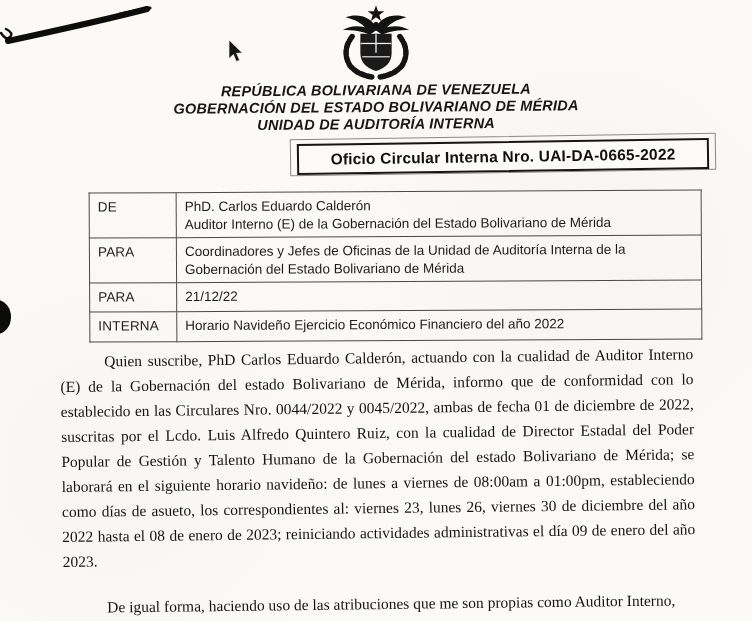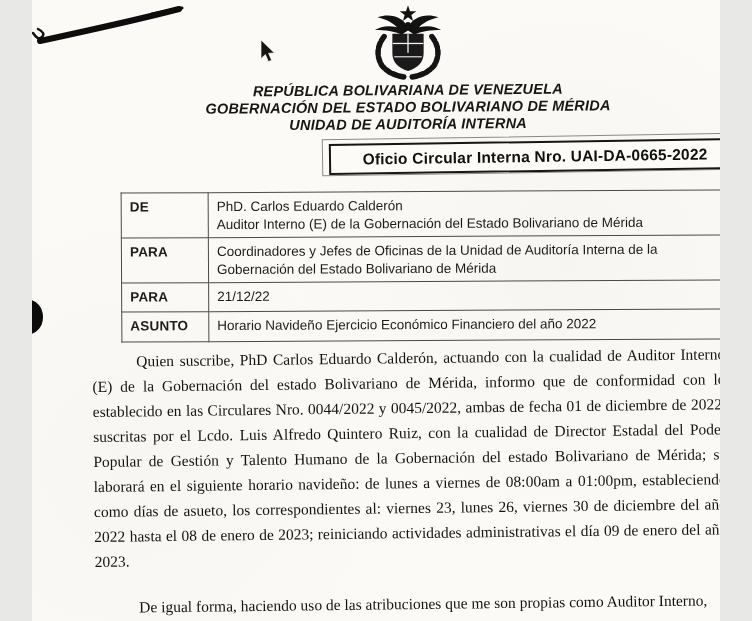--- a/index.html
+++ b/index.html
@@ -1,18 +1,18 @@
 <!DOCTYPE html>
 <html><head>
 <meta charset="utf-8">
 <style>
   html,body{margin:0;padding:0;background:#e8e8e6;}
   .page{
     position:relative;
-    width:688px;height:621px;
+    width:752px;height:621px;
     margin:0 auto;
     overflow:hidden;
     color:#1b1b1b;
     background:
       radial-gradient(circle at 78% 42%, rgba(60,60,50,0.025), transparent 45%),
       radial-gradient(circle at 15% 75%, rgba(60,60,50,0.02), transparent 40%),
       #fbfaf7;
     font-family:"Liberation Sans", sans-serif;
   }
   .artifact-layer{
@@ -50,21 +50,21 @@
     border-collapse:collapse;
     transform:rotate(-0.3deg);
     font-size:13.5px;line-height:1.3;
     color:#1c1c1c;
   }
   table.memo td{
     border:1.5px solid #4a4a46;
     vertical-align:top;
     padding:5px 8px 4px 8px;
   }
-  table.memo td.lbl{width:70px;font-weight:bold;letter-spacing:.2px;}
+  table.memo td.lbl{width:70px;font-weight:normal;letter-spacing:.2px;}
   table.memo td.val{white-space:pre-line;}
   tr.r-de td{height:30px;}
   tr.r-para td{height:31px;}
   tr.r-fecha td{height:19px;}
   tr.r-asunto td{height:20px;}
   .doc-body{
     position:absolute;left:60px;top:349px;width:633px;
     transform:rotate(-0.7deg);transform-origin:0 0;
     font-family:"Liberation Serif", serif;
     font-size:15.5px;line-height:25px;
@@ -117,21 +117,21 @@
     </tr>
     <tr class="r-para">
       <td class="lbl">PARA</td>
       <td class="val">Coordinadores y Jefes de Oficinas de la Unidad de Auditoría Interna de la Gobernación del Estado Bolivariano de Mérida</td>
     </tr>
     <tr class="r-fecha">
       <td class="lbl">PARA</td>
       <td class="val">21/12/22</td>
     </tr>
     <tr class="r-asunto">
-      <td class="lbl">ASUNTO</td>
+      <td class="lbl">INTERNA</td>
       <td class="val">Horario Navideño Ejercicio Económico Financiero del año 2022</td>
     </tr>
   </tbody>
     </table>
 
   <div class="doc-body">
     <p>Quien suscribe, PhD Carlos Eduardo Calderón, actuando con la cualidad de Auditor Interno (E) de la Gobernación del estado Bolivariano de Mérida, informo que de conformidad con lo establecido en las Circulares Nro. 0044/2022 y 0045/2022, ambas de fecha 01 de diciembre de 2022, suscritas por el Lcdo. Luis Alfredo Quintero Ruiz, con la cualidad de Director Estadal del Poder Popular de Gestión y Talento Humano de la Gobernación del estado Bolivariano de Mérida; se laborará en el siguiente horario navideño: de lunes a viernes de 08:00am a 01:00pm, estableciendo como días de asueto, los correspondientes al: viernes 23, lunes 26, viernes 30 de diciembre del año 2022 hasta el 08 de enero de 2023; reiniciando actividades administrativas el día 09 de enero del año 2023.</p>
     <p>De igual forma, haciendo uso de las atribuciones que me son propias como Auditor Interno,</p>
   </div>
 

